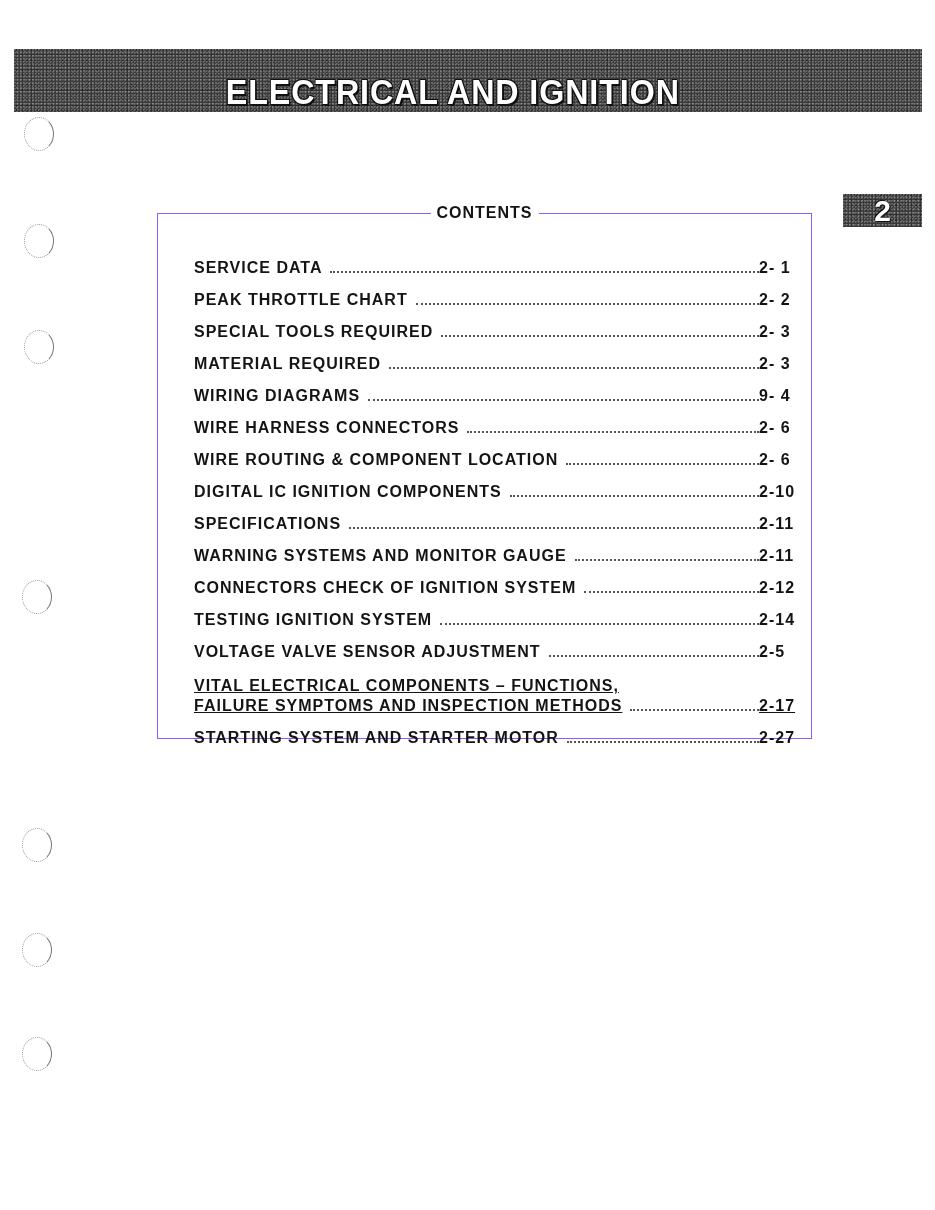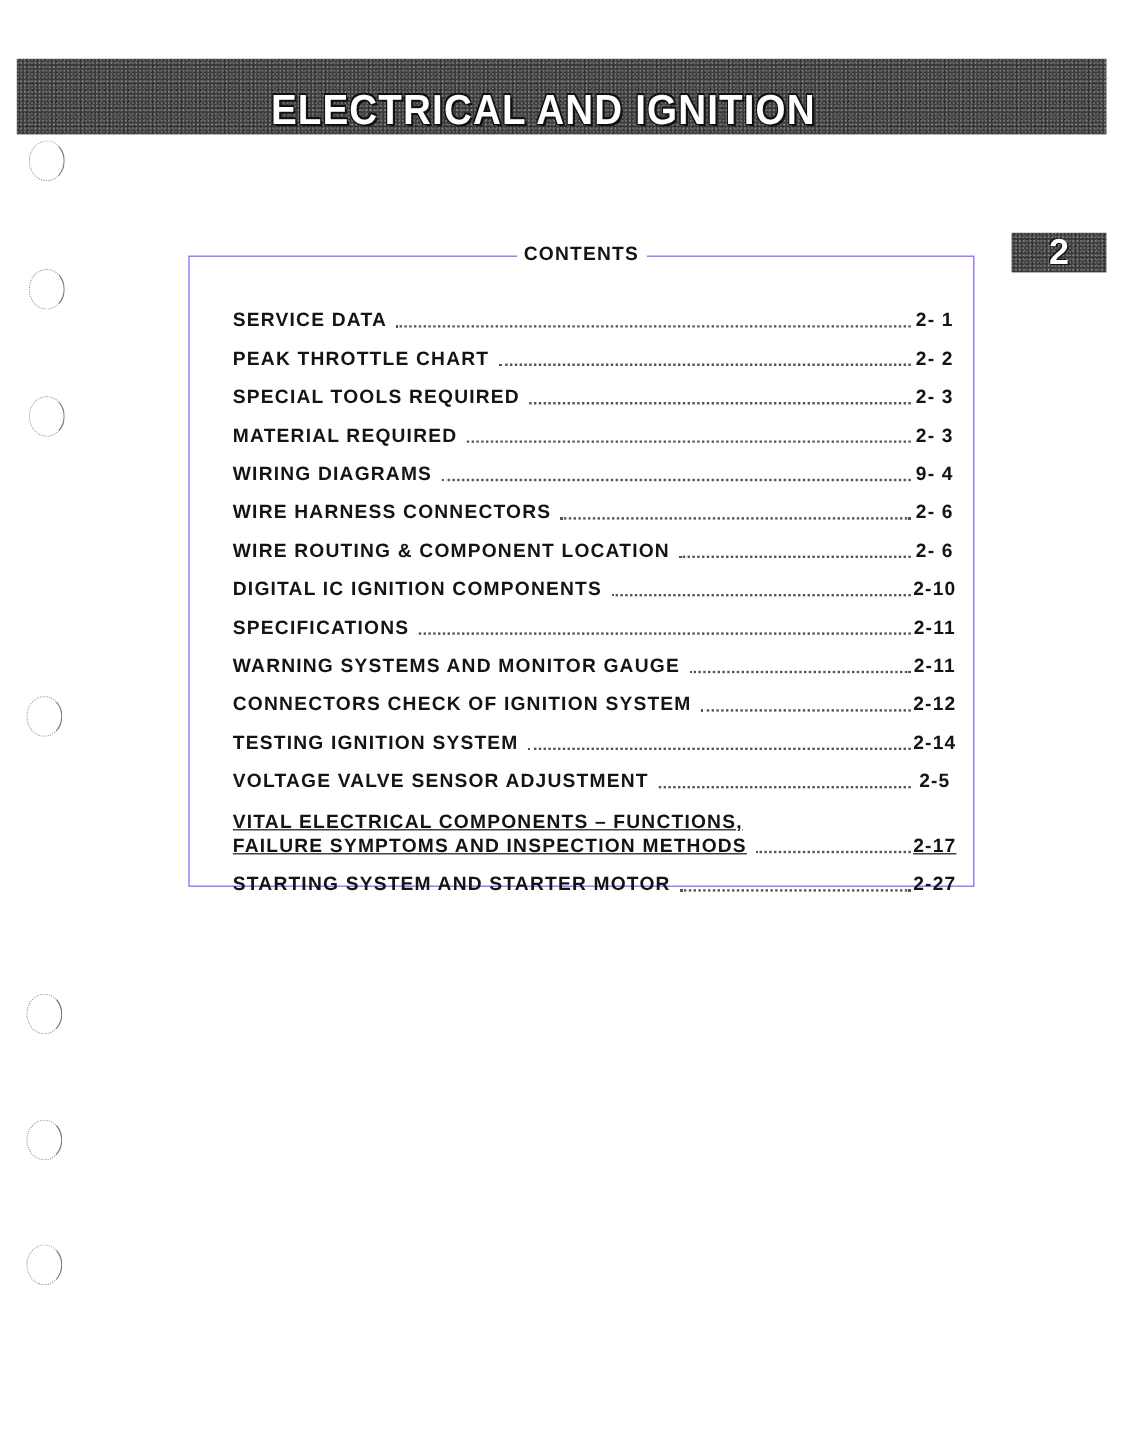--- a/index.html
+++ b/index.html
@@ -94,21 +94,21 @@
     .toc-leader {
       flex: 1 1 auto;
       border-bottom: 2px dotted #555;
       margin-bottom: 5px;
       min-width: 20px;
       height: 0;
     }
     .toc-page {
       flex: 0 0 auto;
       width: 40px;
-      text-align: center;
+      text-align: left;
       white-space: pre;
     }
     .punch-hole {
       position: absolute;
       width: 30px; height: 34px;
       border-radius: 50%;
       border: 1px dotted #9a9a9a;
       border-right: 1px solid #777;
       box-sizing: border-box;
     }

